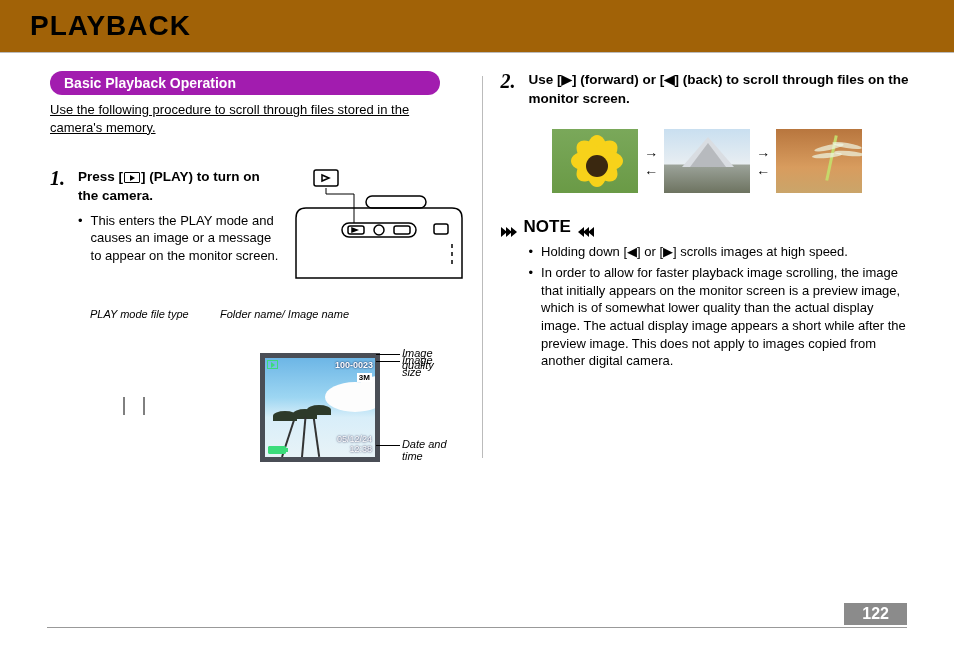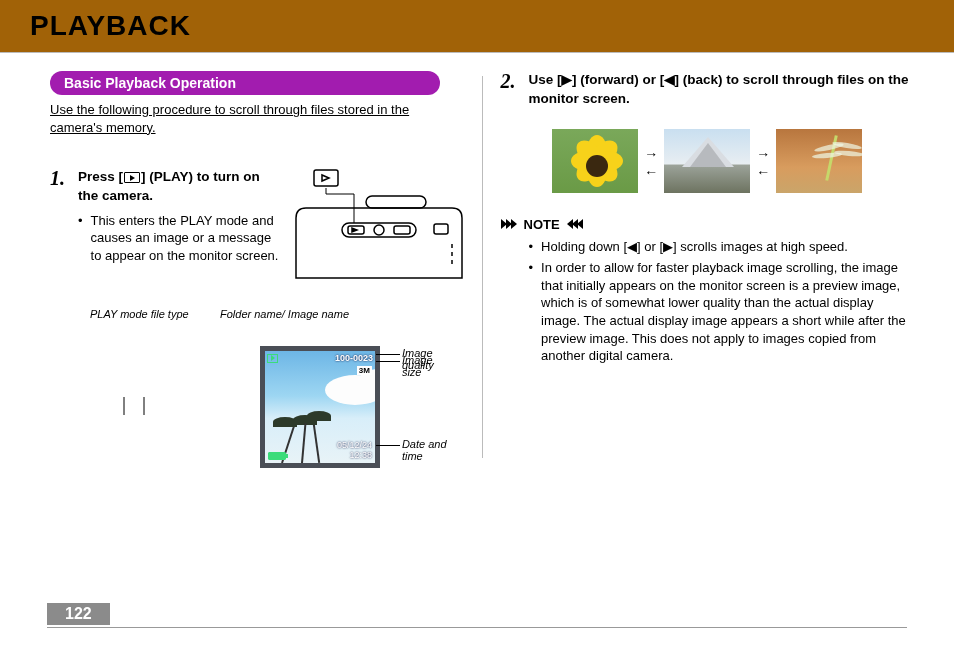--- a/index.html
+++ b/index.html
@@ -84,21 +84,21 @@
   .pb-toplabels {
     display: flex;
     font-style: italic;
     font-size: 11px;
     margin-bottom: 26px;
   }
   .pb-lab1 { width: 130px; }
   .pb-lab2 { width: 170px; }
   .pb-row { display: flex; align-items: center; }
   .pb-screen {
-    width: 166px; height: 122px;
+    width: 166px; height: 109px;
     border: 5px solid #4a4e56;
     position: relative;
     overflow: hidden;
     background: linear-gradient(to bottom, #6db6e6 0%, #9dd6f2 40%, #d8eef9 60%, #e8f3f7 100%);
   }
   .cloud {
     position: absolute;
     background: #fdfdfd;
     border-radius: 50%;
   }
@@ -174,33 +174,33 @@
   .t3 { background: linear-gradient(to bottom, #b8763e 0%, #d89c5e 60%, #caa56a 100%); }
   .t3 .fly{ position:absolute; top:6px; left:44px; width:38px; height:50px; }
   .fly .body{ position:absolute; left:10px; top:0; width:3px; height:46px; background:#c6d86a; transform:rotate(12deg); }
   .fly .wing{ position:absolute; width:30px; height:5px; background:rgba(240,248,230,.7); border-radius:50%; }
   .w1{ top:10px; left:-6px; transform:rotate(-12deg);} .w2{ top:8px; left:12px; transform:rotate(10deg);}
   .w3{ top:18px; left:-8px; transform:rotate(-5deg);} .w4{ top:16px; left:14px; transform:rotate(5deg);}
 
   .arrows { display:flex; flex-direction:column; font-size:14px; line-height:1; gap:4px;}
 
   .note-head {
-    display:flex; align-items:center; font-weight:bold; font-size:13px; margin-bottom:6px;
+    display:flex; align-items:flex-end; font-weight:bold; font-size:17px; margin-bottom:6px;
   }
   .note-chevs { display:inline-flex; gap:-2px; }
   .note-chevs span { display:inline-block; width:0;height:0; border-top:5px solid transparent; border-bottom:5px solid transparent; }
   .chev-r span{ border-left:6px solid #000; margin-right:-1px; }
   .chev-l span{ border-right:6px solid #000; margin-left:-1px; }
   .note-word { margin: 0 8px; }
   .note-list { padding-left: 28px; }
   .note-list .bullet { margin-bottom: 4px; }
 
   .pagenum-bar {
     position:absolute; bottom:18px; left:50%; transform:translateX(-50%);
-    display:flex; flex-direction:column; align-items:flex-start;
+    display:flex; flex-direction:column; align-items:flex-end;
   }
   .pn-box {
     background:#8b8b8b; color:#fff; font-weight:bold; font-size:16px;
     padding:2px 18px;
   }
   .pn-line {
     width: 860px; height:1px; background:#999; margin-top:2px;
   }
 
   

